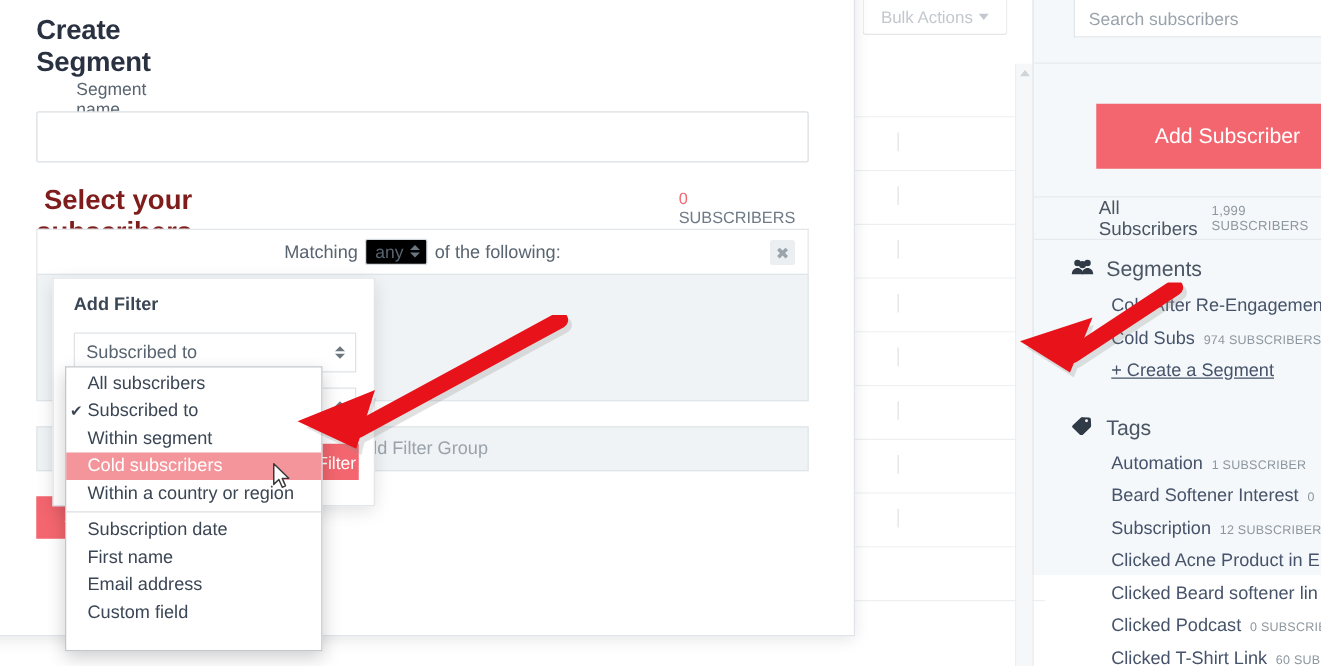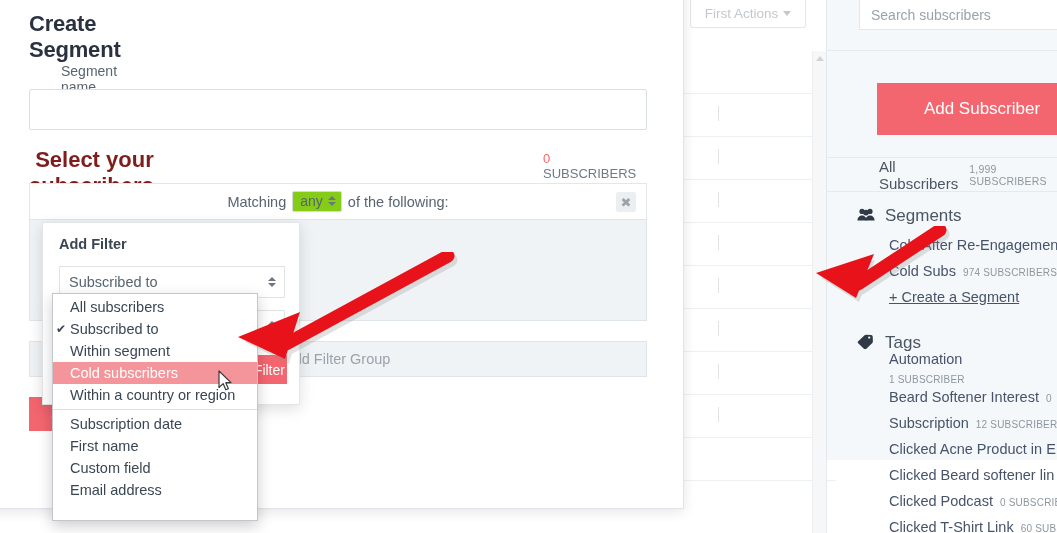--- a/index.html
+++ b/index.html
@@ -211,21 +211,21 @@
     border: 1px solid #e3e7ea;
     border-bottom: none;
     background: #fff;
     display: flex; align-items: center; justify-content: center;
     gap: 6px;
     font-size: 14.5px; color: #58646f;
   }
   .mini-select {
     display: inline-flex; align-items: center; gap: 5px;
     border: 1px solid #d5dade;
-    background: #84cc16;
+    background: #000000;
     padding: 1px 5px 2px 7px;
     font-size: 14px; color: #58646f;
     border-radius: 2px;
     text-align: center;
   }
   .spin {
     display: inline-flex; flex-direction: column; gap: 2px;
     line-height: 0;
   }
   .spin i {
@@ -349,21 +349,21 @@
   
   .cursor { position: absolute; left: 218px; top: 370px; z-index: 70; }
 </style>
 </head>
 <body>
 
 <div id="app">
 
   <div class="bg-table">
     <div class="bulk-actions-btn">
-      <span>First Actions</span>
+      <span>Bulk Actions</span>
       <span class="caret-dn"></span>
     </div>
     <div class="hsep-1"></div>
     <div class="hsep-2"></div>
 
     <div class="table-wrap" id="tableRows">
         <div class="tbl-row">
           <span class="cell-date"></span>
           <span class="cell-status"></span>
         </div>
@@ -464,21 +464,21 @@
       <span>
         <svg width="18" height="15" viewBox="0 0 18 15">
           <path d="M1.2 7.2 7.6 1.2a2 2 0 0 1 1.4-.5l5.2.2a1.6 1.6 0 0 1 1.5 1.5l.2 5.1a2 2 0 0 1-.6 1.5l-6.2 6a1.4 1.4 0 0 1-2 0L1.2 9.2a1.4 1.4 0 0 1 0-2z" fill="#2f3a46"></path>
           <circle cx="12.2" cy="3.6" r="1.15" fill="#f5f8fa"></circle>
         </svg>
       </span>
       <span class="gtitle">Tags</span>
     </div>
 
     <div id="tagList">
-        <div class="sb-item" style="top: 351px; flex-direction: column;">
+        <div class="sb-item" style="top: 363px;">
           <span>Automation</span>
           <span class="cnt">1 SUBSCRIBER</span>
         </div>
         <div class="sb-item" style="top: 389px;">
           <span>Beard Softener Interest</span>
           <span class="cnt">0</span>
         </div>
         <div class="sb-item" style="top: 415px;">
           <span>Subscription</span>
           <span class="cnt">12 SUBSCRIBERS</span>
@@ -563,22 +563,22 @@
 
   <div class="optlist" id="optList">
       <div class="opt">All subscribers</div>
       <div class="opt checked">Subscribed to</div>
       <div class="opt">Within segment</div>
       <div class="opt sel">Cold subscribers</div>
       <div class="opt">Within a country or region</div>
       <div class="opt-sep"></div>
       <div class="opt">Subscription date</div>
       <div class="opt">First name</div>
+      <div class="opt">Email address</div>
       <div class="opt">Custom field</div>
-      <div class="opt">Email address</div>
     </div>
 
   <svg class="arrow-svg" style="left:190px; top:252px;" width="270" height="140" viewBox="0 0 270 140">
     <g transform="translate(3,4)" opacity="0.25">
       <path d="M258 4 L96 92" stroke="#8a8a8a" stroke-width="13" stroke-linecap="round" fill="none"></path>
       <path d="M108 62 L96 108 L52 86 Z" fill="#8a8a8a"></path>
     </g>
     <path d="M258 4 L96 92" stroke="#e8131a" stroke-width="13" stroke-linecap="round" fill="none"></path>
     <path d="M110 60 L95 107 L48 85 Z" fill="#e8131a"></path>
   </svg>

